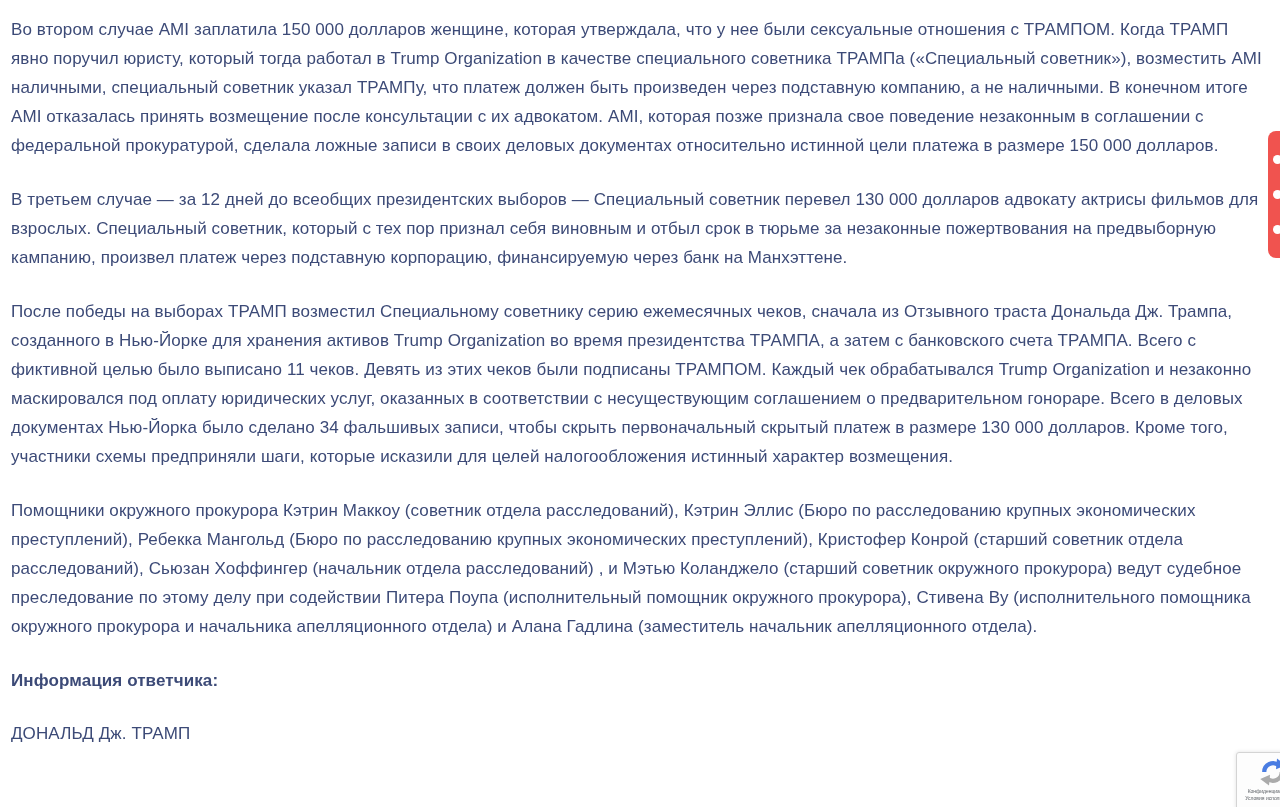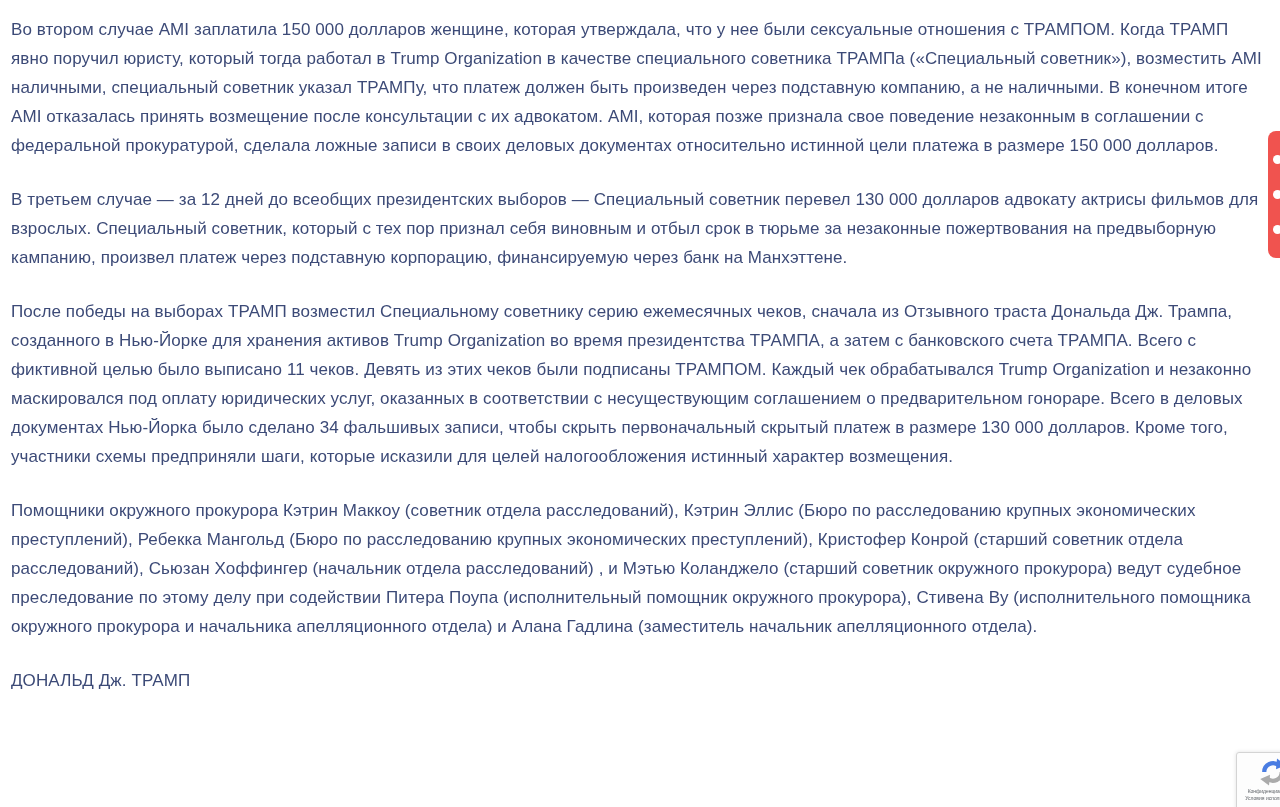--- a/index.html
+++ b/index.html
@@ -88,20 +88,21 @@
   }
 </style>
 </head>
 <body>
 
 <main class="article">
   <p>Во втором случае AMI заплатила 150 000 долларов женщине, которая утверждала, что у нее были сексуальные отношения с ТРАМПОМ. Когда ТРАМП явно поручил юристу, который тогда работал в Trump Organization в качестве специального советника ТРАМПа («Специальный советник»), возместить AMI наличными, специальный советник указал ТРАМПу, что платеж должен быть произведен через подставную компанию, а не наличными. В конечном итоге AMI отказалась принять возмещение после консультации с их адвокатом. AMI, которая позже признала свое поведение незаконным в соглашении с федеральной прокуратурой, сделала ложные записи в своих деловых документах относительно истинной цели платежа в размере 150 000 долларов.</p>
   <p>В третьем случае — за 12 дней до всеобщих президентских выборов — Специальный советник перевел 130 000 долларов адвокату актрисы фильмов для взрослых. Специальный советник, который с тех пор признал себя виновным и отбыл срок в тюрьме за незаконные пожертвования на предвыборную кампанию, произвел платеж через подставную корпорацию, финансируемую через банк на Манхэттене.</p>
   <p>После победы на выборах ТРАМП возместил Специальному советнику серию ежемесячных чеков, сначала из Отзывного траста Дональда Дж. Трампа, созданного в Нью-Йорке для хранения активов Trump Organization во время президентства ТРАМПА, а затем с банковского счета ТРАМПА. Всего с фиктивной целью было выписано 11 чеков. Девять из этих чеков были подписаны ТРАМПОМ. Каждый чек обрабатывался Trump Organization и незаконно маскировался под оплату юридических услуг, оказанных в соответствии с несуществующим соглашением о предварительном гонораре. Всего в деловых документах Нью-Йорка было сделано 34 фальшивых записи, чтобы скрыть первоначальный скрытый платеж в размере 130 000 долларов. Кроме того, участники схемы предприняли шаги, которые исказили для целей налогообложения истинный характер возмещения.</p>
   <p>Помощники окружного прокурора Кэтрин Маккоу (советник отдела расследований), Кэтрин Эллис (Бюро по расследованию крупных экономических преступлений), Ребекка Мангольд (Бюро по расследованию крупных экономических преступлений), Кристофер Конрой (старший советник отдела расследований), Сьюзан Хоффингер (начальник отдела расследований) , и Мэтью Коланджело (старший советник окружного прокурора) ведут судебное преследование по этому делу при содействии Питера Поупа (исполнительный помощник окружного прокурора), Стивена Ву (исполнительного помощника окружного прокурора и начальника апелляционного отдела) и Алана Гадлина (заместитель начальник апелляционного отдела).</p>
+  <p class="defendant-heading">Информация ответчика:</p>
   <p class="defendant-name">ДОНАЛЬД Дж. ТРАМП</p>
 </main>
 
 <div class="feedback-tab">
   <span class="dot"></span>
   <span class="dot"></span>
   <span class="dot"></span>
 </div>
 
 <div class="recaptcha-badge">

